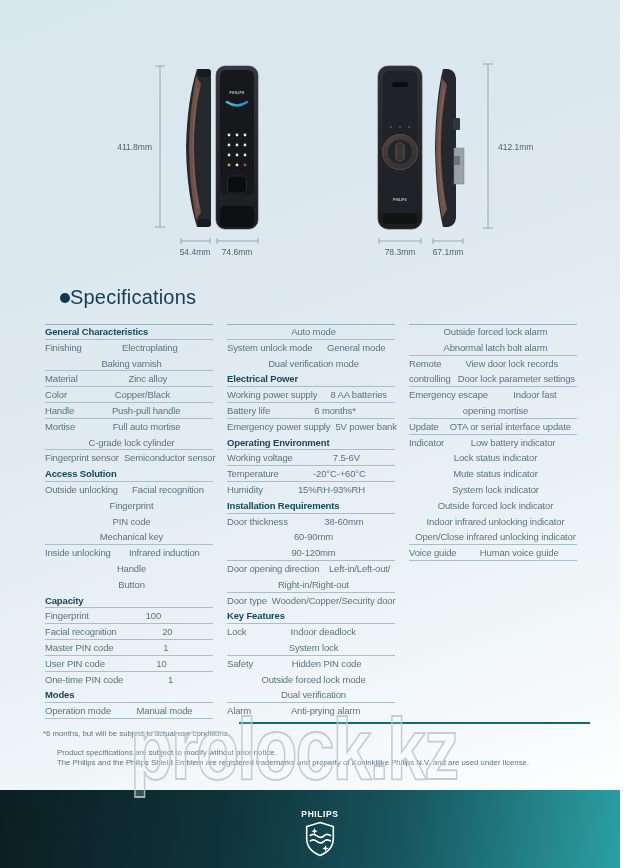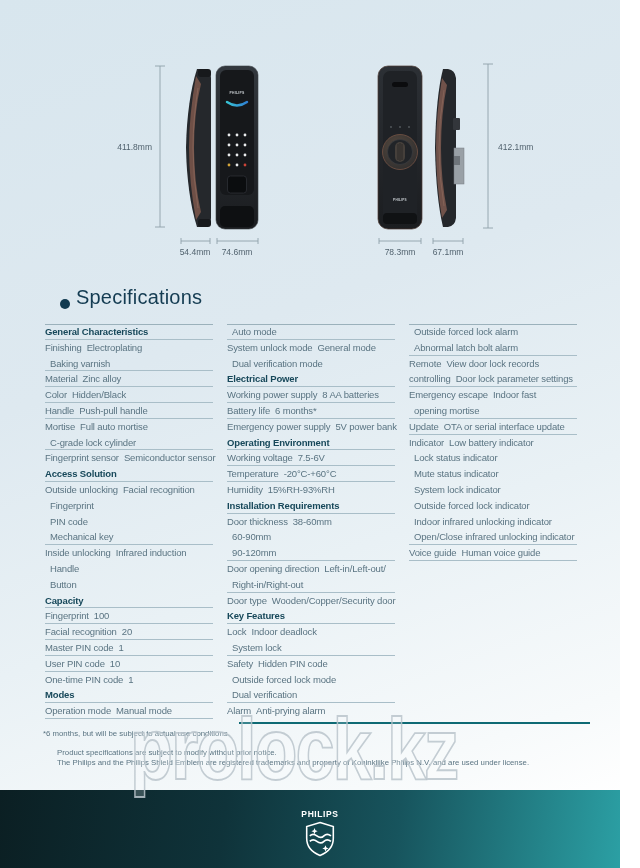--- a/index.html
+++ b/index.html
@@ -6,34 +6,34 @@
   .page{
     position:relative;width:620px;height:868px;overflow:hidden;
     font-family:"Liberation Sans",sans-serif;
     background:linear-gradient(160deg,#d8e6ee 0%,#dee9f0 38%,#e9f1f5 62%,#f7fafb 84%,#ffffff 94%);
   }
   
   .views-svg{position:absolute;top:0;left:0;}
   .dim-label{font-family:"Liberation Sans",sans-serif;font-size:8.5px;fill:#51626e;}
   .device-brand{font-family:"Liberation Sans",sans-serif;font-weight:bold;fill:#c9ced2;letter-spacing:.25px;}
   
-  .spec-title{position:absolute;left:60px;top:286px;display:flex;align-items:flex-end;gap:6px;}
+  .spec-title{position:absolute;left:60px;top:286px;display:flex;align-items:center;gap:0;}
   .spec-title .bullet{width:10px;height:10px;border-radius:50%;background:#113a50;}
   .spec-title .t{font-size:20px;color:#143c52;letter-spacing:.2px;}
   
   .columns{position:absolute;left:45px;top:324px;display:flex;gap:14px;}
   .spec-col{position:relative;width:168px;font-size:9.5px;letter-spacing:-0.15px;}
   .spec-col::before{content:'';position:absolute;top:0;left:0;right:0;height:1px;background:#9bb1bb;}
   .sec-header{position:relative;line-height:15.8px;font-weight:bold;color:#17485a;white-space:nowrap;}
   .sec-header::after{content:'';position:absolute;left:0;right:0;bottom:0;height:1px;background:#a9bec8;}
   .spec-row{position:relative;}
   .spec-row:not(.no-rule)::after{content:'';position:absolute;left:0;right:0;bottom:0;height:1px;background:#a9bec8;}
   .spec-line{display:flex;justify-content:space-between;line-height:15.8px;white-space:nowrap;}
   .spec-line .cl{color:#5a7482;}
-  .spec-line .cr{color:#5a7482;flex:1;text-align:left;margin-left:5px;}
+  .spec-line .cr{color:#5a7482;flex:1;text-align:center;margin-left:5px;}
   
   .closing-rule{position:absolute;left:239px;top:722px;width:351px;height:2px;background:#0e6a74;}
   .foot-note-1{position:absolute;left:43px;top:729px;font-size:7.8px;color:#5a7482;line-height:10px;}
   .foot-note-2{position:absolute;left:57px;top:748px;font-size:7.8px;color:#5a7482;line-height:10px;}
   
   .watermark{
     position:absolute;left:130px;top:698px;
     font-size:88px;font-weight:bold;letter-spacing:-0.03em;
     transform:scaleX(0.8);transform-origin:left top;
     color:rgba(255,255,255,0.18);
@@ -188,21 +188,21 @@
         </div>
         <div class="spec-row">
           <div class="spec-line">
             <span class="cl">Material</span>
             <span class="cr">Zinc alloy</span>
           </div>
         </div>
         <div class="spec-row">
           <div class="spec-line">
             <span class="cl">Color</span>
-            <span class="cr">Hidden/Black</span>
+            <span class="cr">Copper/Black</span>
           </div>
         </div>
         <div class="spec-row">
           <div class="spec-line">
             <span class="cl">Handle</span>
             <span class="cr">Push-pull handle</span>
           </div>
         </div>
         <div class="spec-row">
           <div class="spec-line">

